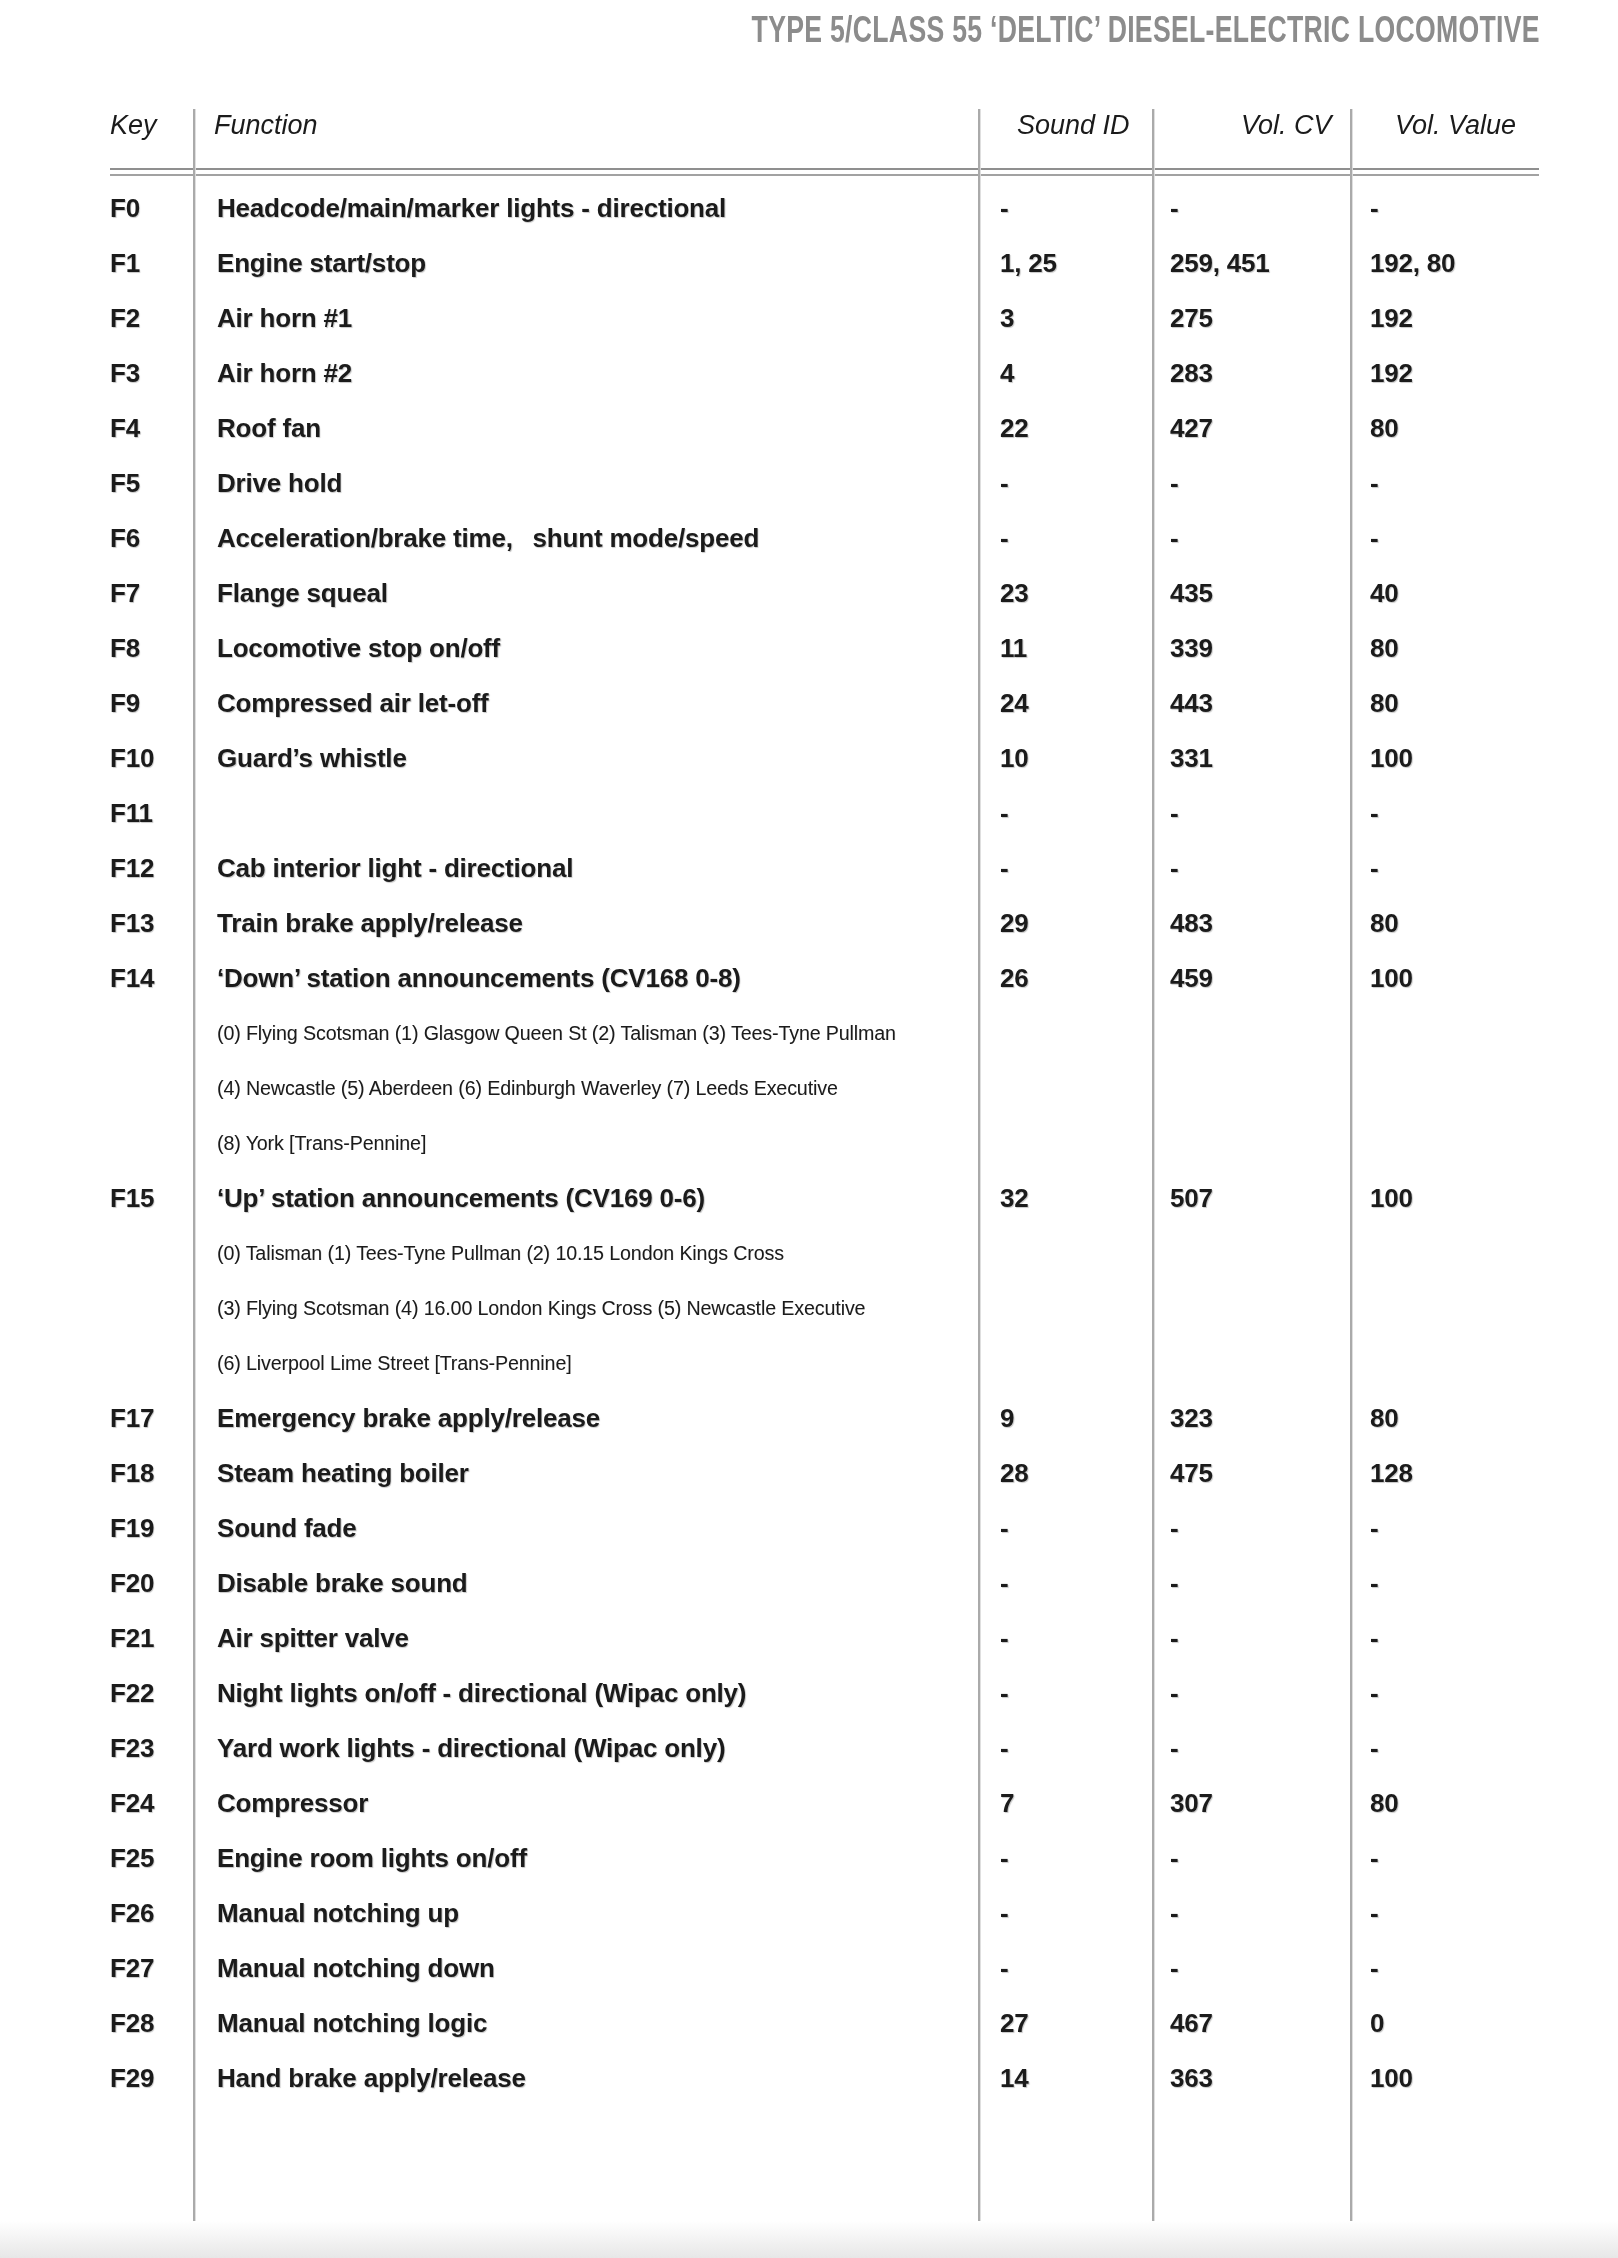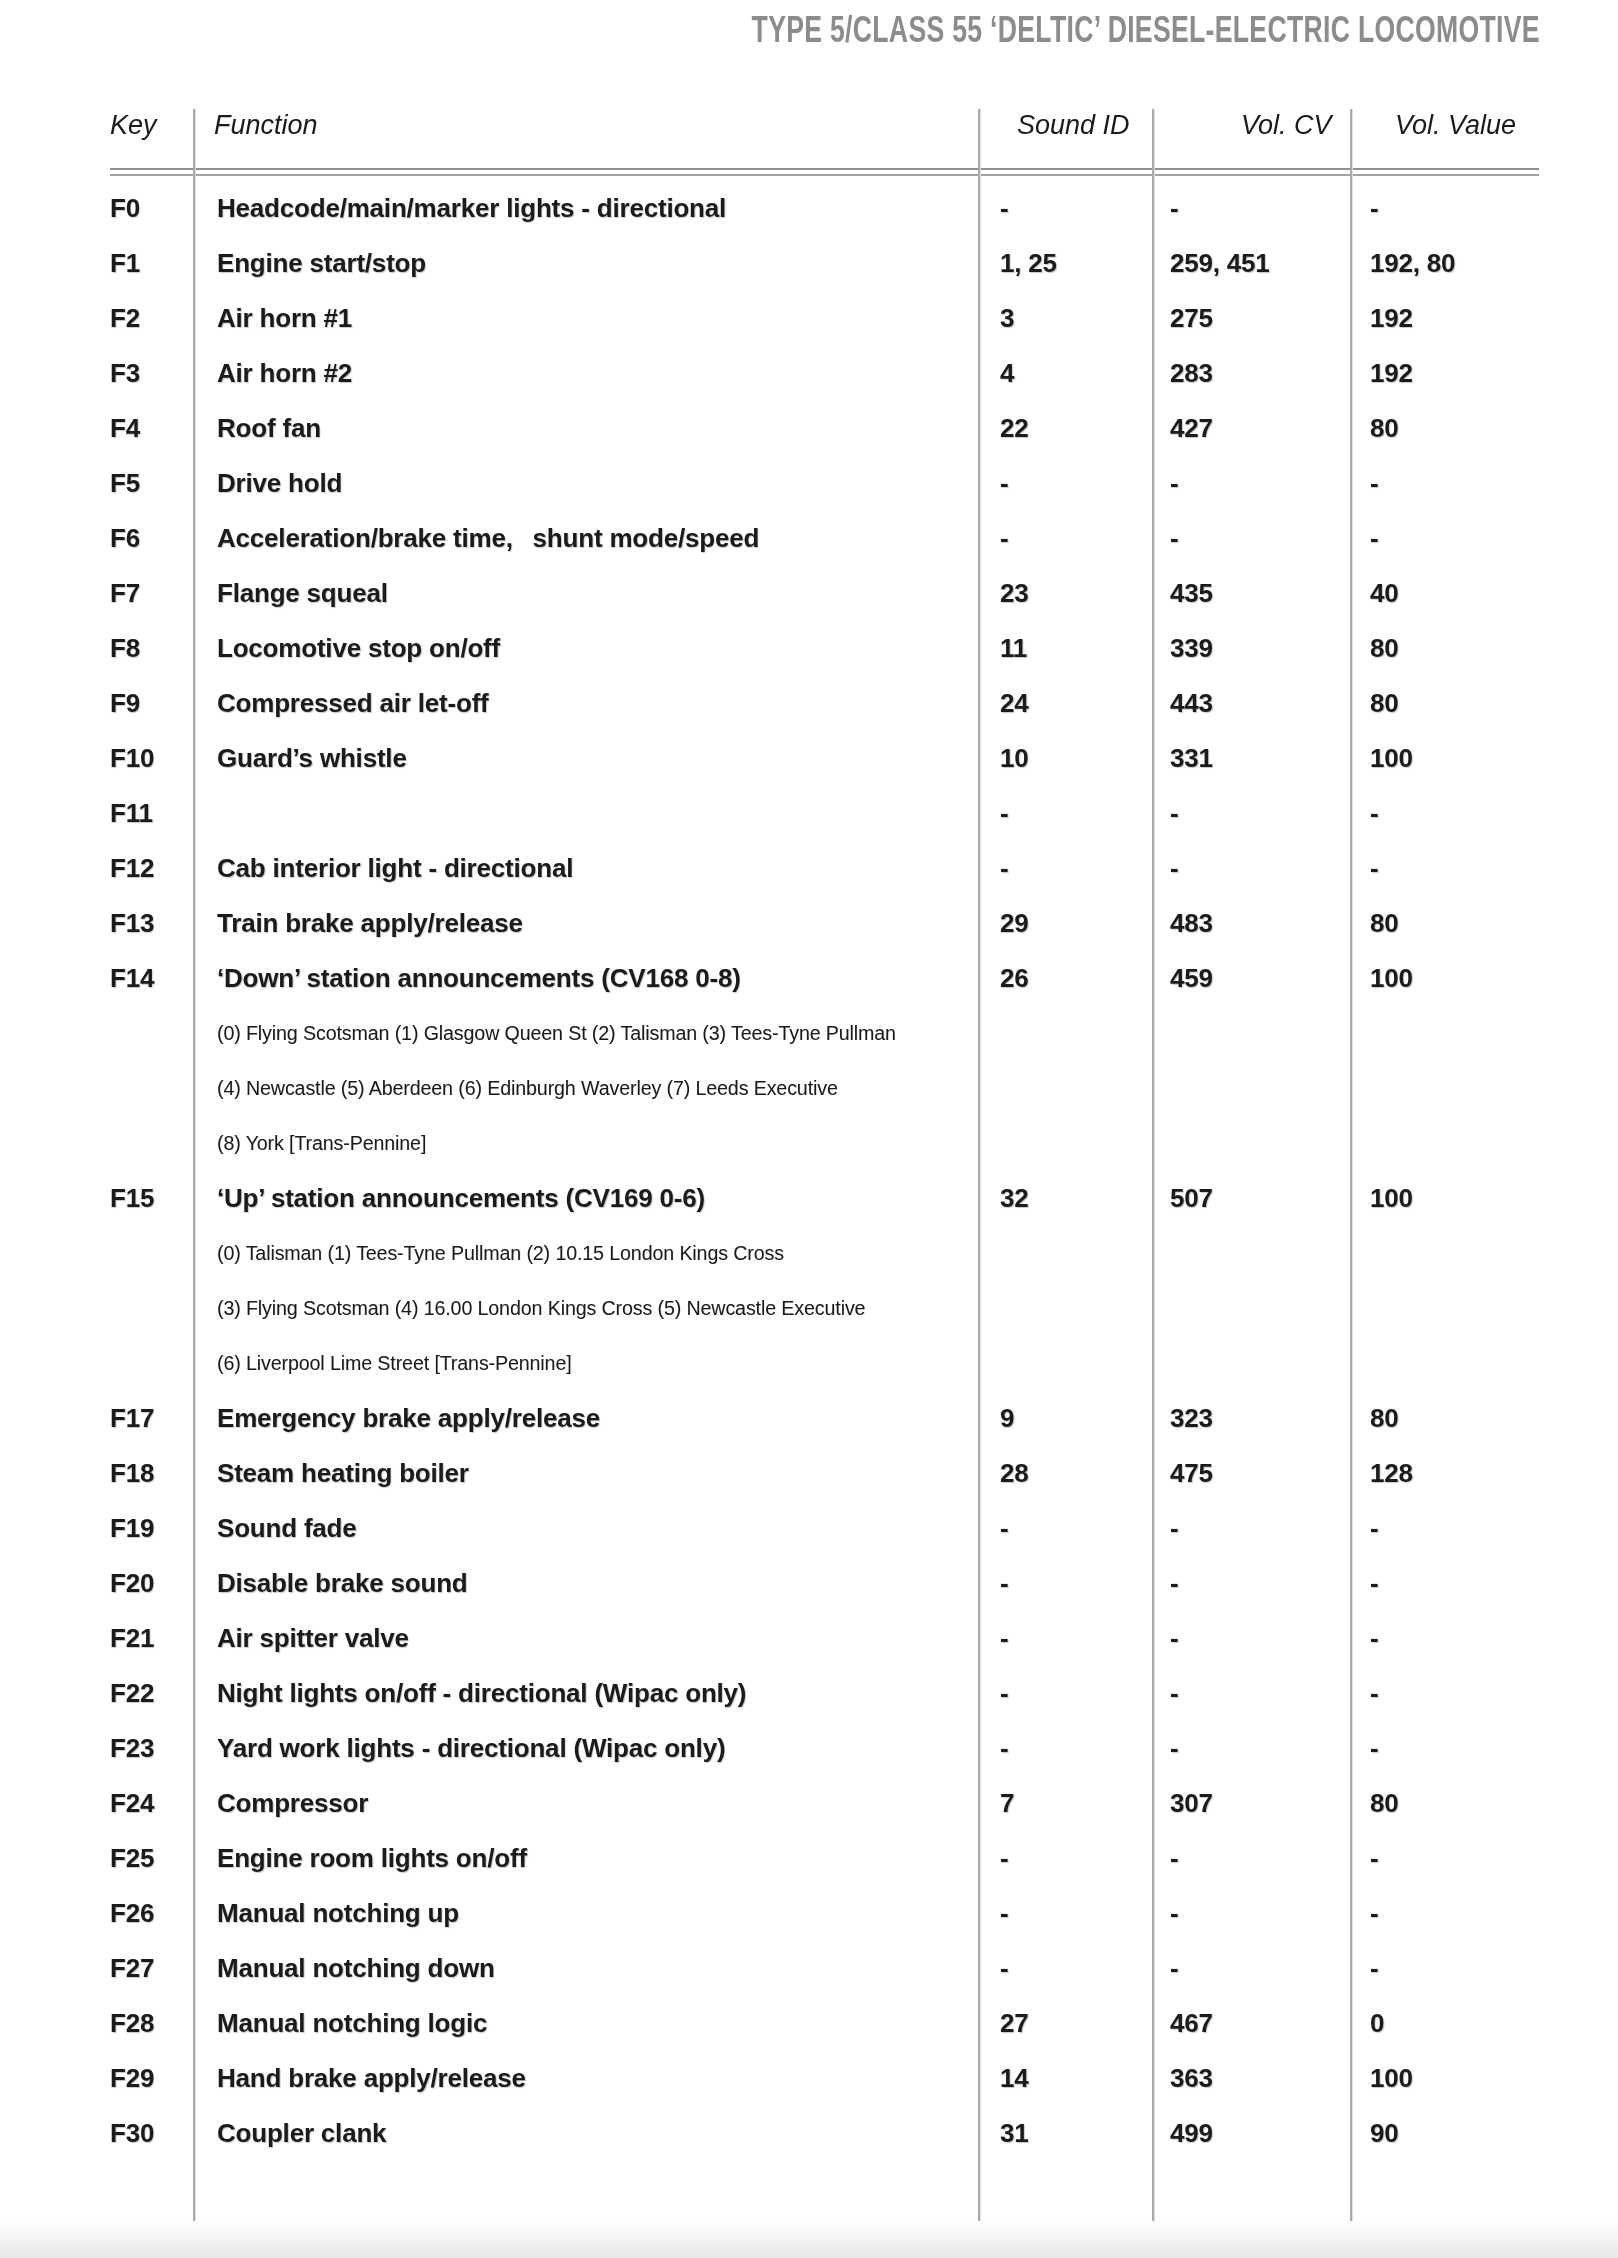--- a/index.html
+++ b/index.html
@@ -339,24 +339,17 @@
     <span class="cell c-cv">467</span>
     <span class="cell c-val">0</span>
   </div>
       <div class="row">
     <span class="cell c-key">F29</span>
     <span class="cell c-fn">Hand brake apply/release</span>
     <span class="cell c-sid">14</span>
     <span class="cell c-cv">363</span>
     <span class="cell c-val">100</span>
   </div>
-      <div class="row">
-    <span class="cell c-key">F30</span>
-    <span class="cell c-fn">Coupler clank</span>
-    <span class="cell c-sid">31</span>
-    <span class="cell c-cv">499</span>
-    <span class="cell c-val">90</span>
-  </div>
     </div>
 
   <div class="bottom-fade"></div>
 </div>
 
 
 </body></html>

